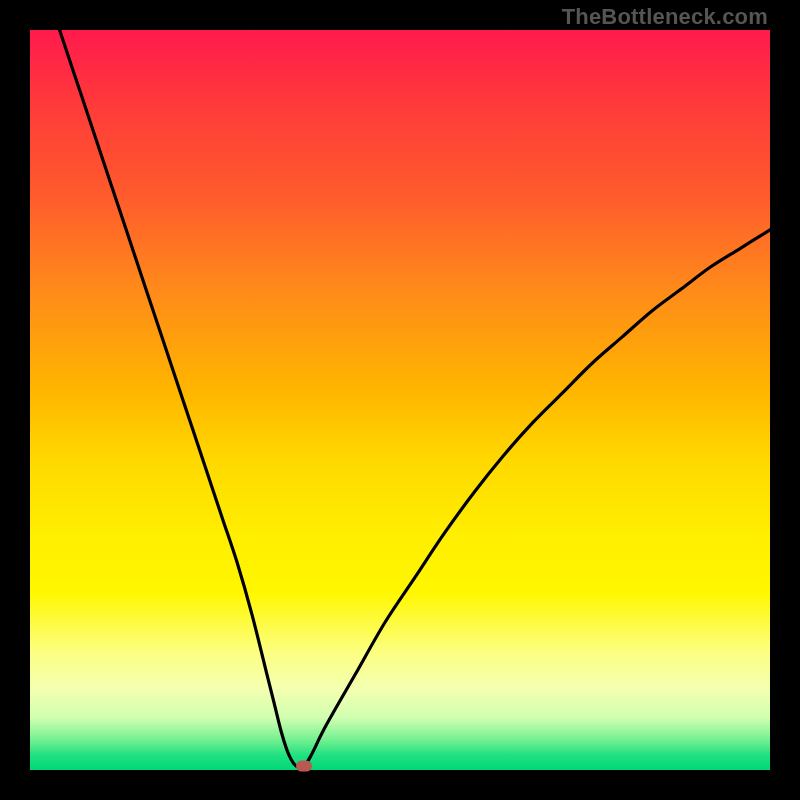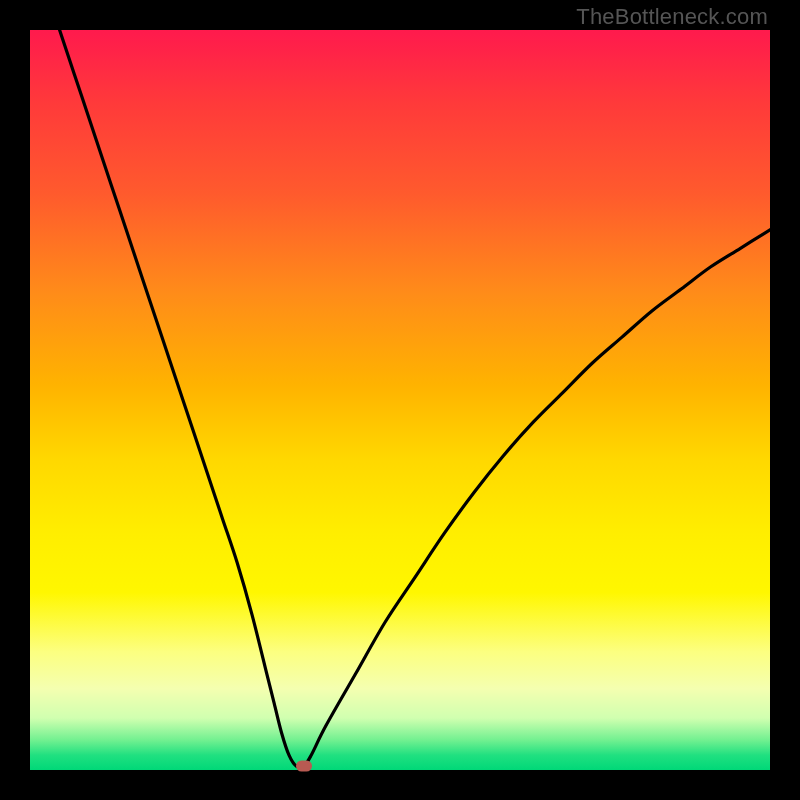--- a/index.html
+++ b/index.html
@@ -2,20 +2,21 @@
 <html><head>
 <meta charset="utf-8">
 <style>
   * { margin: 0; padding: 0; box-sizing: border-box; }
   html, body { width: 800px; height: 800px; overflow: hidden; background: #000; }
   .frame {
     width: 800px;
     height: 800px;
     background: #000;
     position: relative;
+    font-weight: bold;
   }
   .plot-area {
     position: absolute;
     left: 30px;
     top: 30px;
     width: 740px;
     height: 740px;
     background: linear-gradient(to bottom,
       #ff1a4d 0%,
       #ff3a3a 10%,

